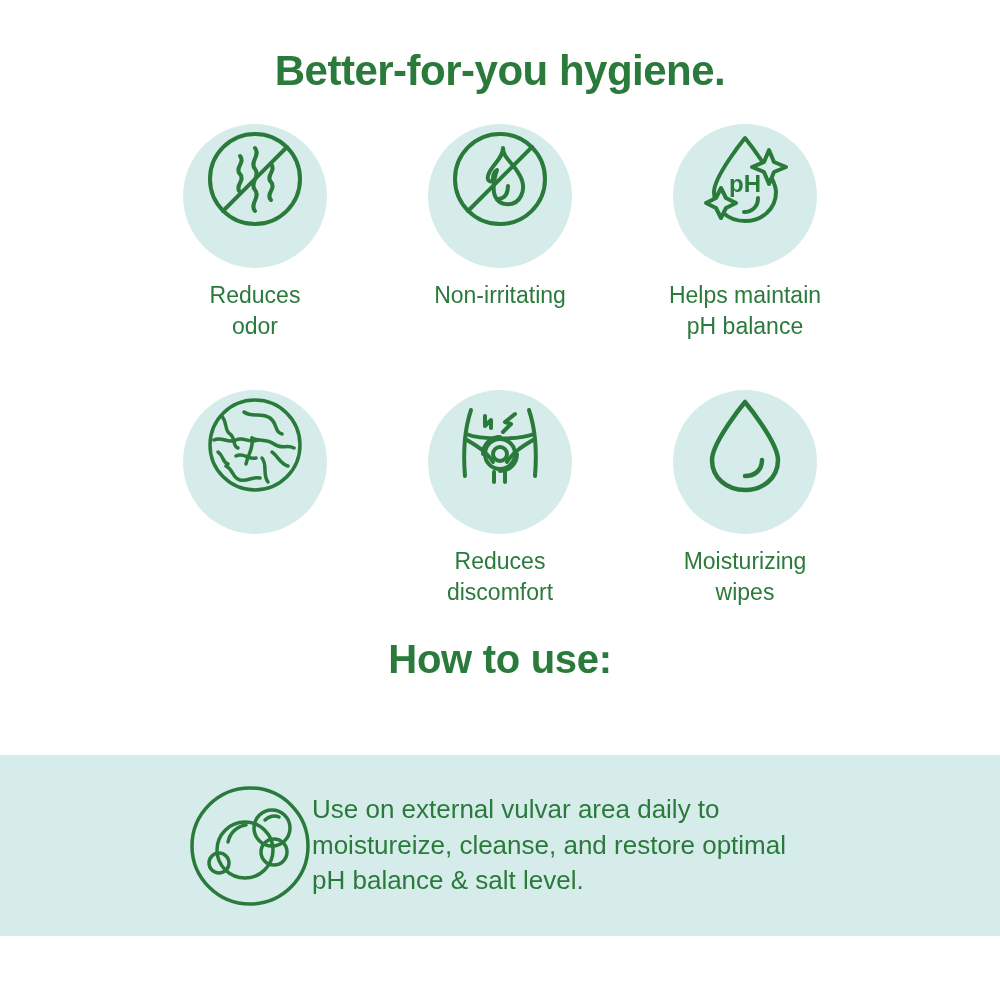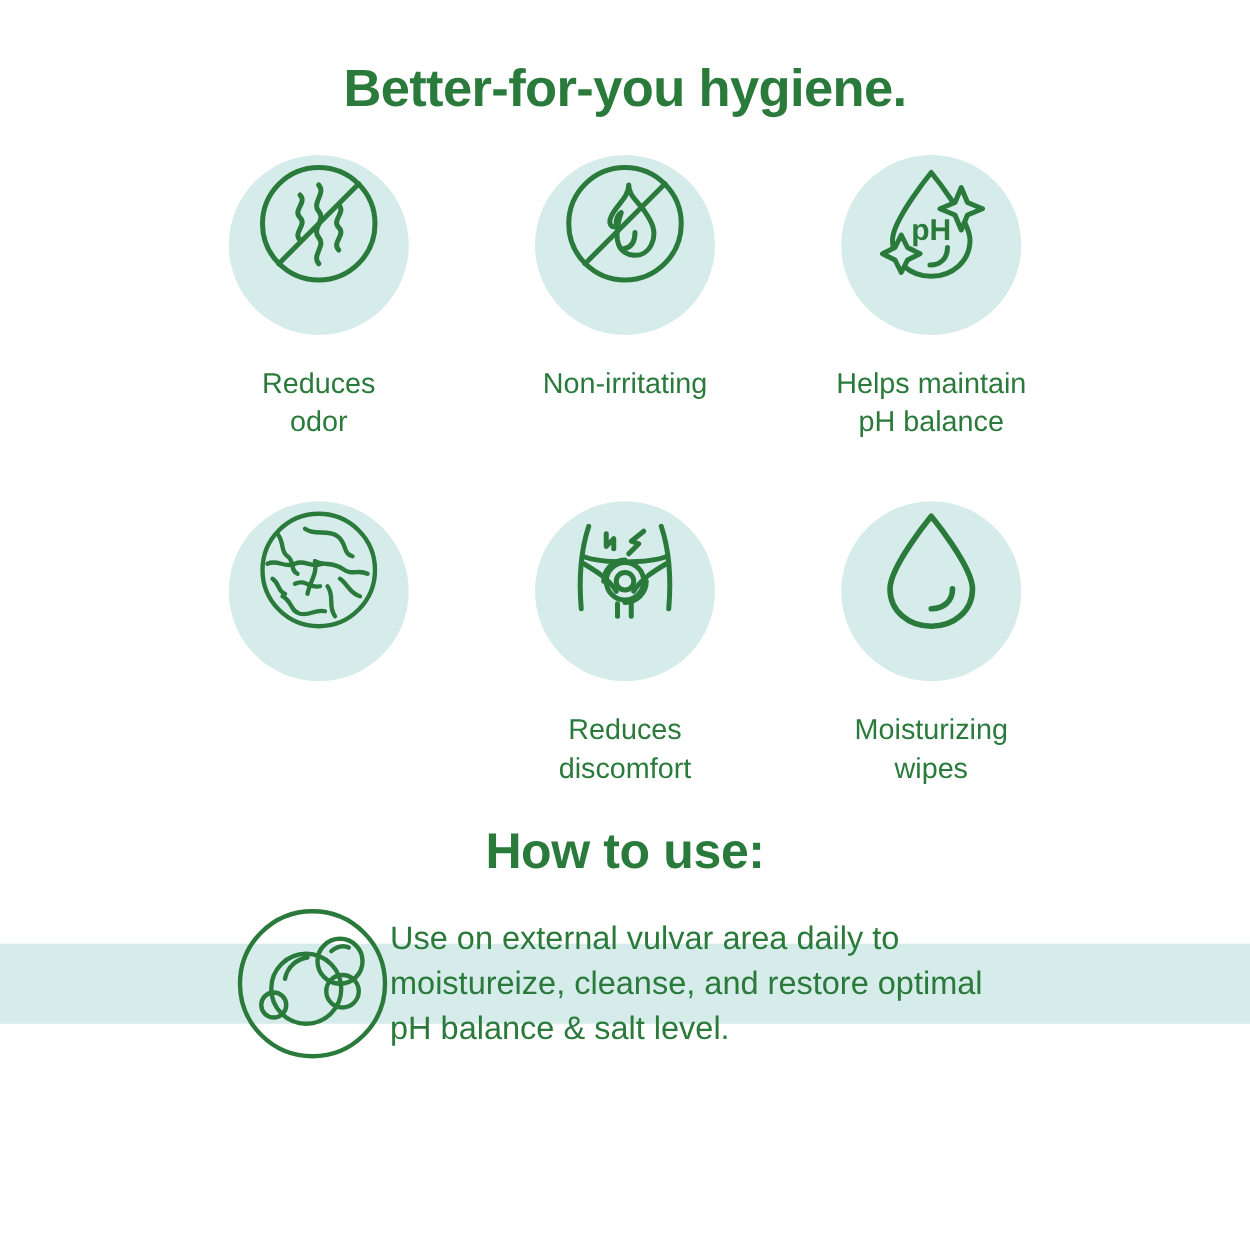--- a/index.html
+++ b/index.html
@@ -11,21 +11,21 @@
 
   body {
     background: #ffffff;
     font-family: "Liberation Sans", "DejaVu Sans", sans-serif;
     position: relative;
     overflow: hidden;
   }
 
   .page {
     width: 1000px;
-    height: 819px;
+    height: 936px;
     position: relative;
     display: flex;
     flex-direction: column;
     background: #ffffff;
   }
 
   
   .title {
     text-align: center;
     color: #2a7a3b;
@@ -63,21 +63,21 @@
     border-radius: 50%;
     background: #d6ecea;
     display: flex;
     align-items: flex-start;
     justify-content: center;
   }
 
   .icon-circle svg { display: block; }
 
   .benefit-label {
-    margin-top: 23px;
+    margin-top: 12px;
     text-align: center;
     color: #2a7a3b;
     font-size: 23px;
     font-weight: 500;
     line-height: 1.35;
     white-space: pre-line;
   }
 
   
   .how-heading {

